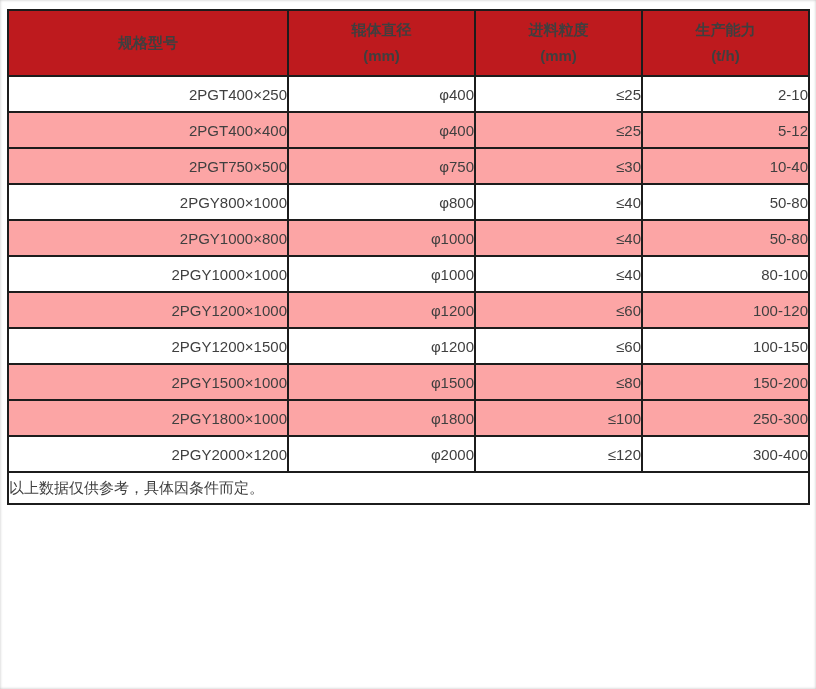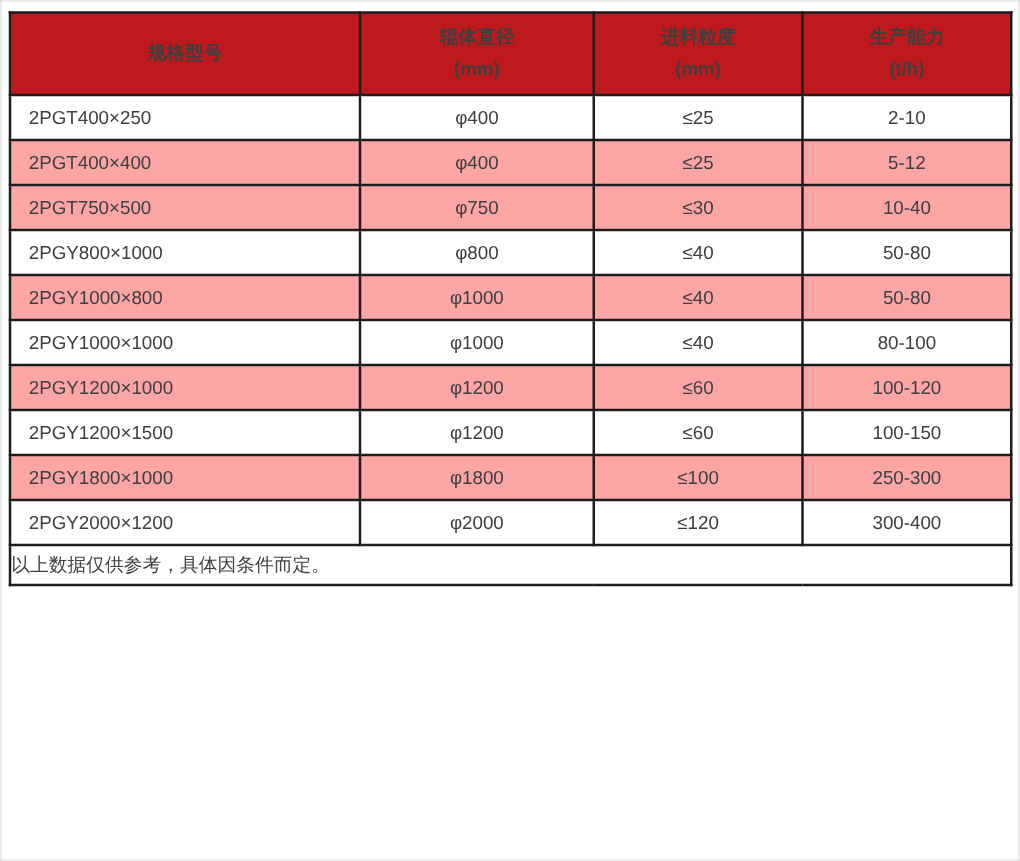--- a/index.html
+++ b/index.html
@@ -31,25 +31,25 @@
     color: #ffffff;
     font-weight: bold;
     height: 66px;
     text-align: center;
     vertical-align: middle;
     line-height: 26px;
   }
   tbody td {
     height: 36px;
     background: #ffffff;
-    text-align: center;
+    text-align: right;
     vertical-align: middle;
   }
   tbody td.cell-model {
-    text-align: left;
+    text-align: right;
     padding-left: 14px;
   }
   tbody tr.striped td {
     background: #fca5a5;
   }
   tfoot td {
     height: 32px;
     text-align: left;
     vertical-align: middle;
     background: #ffffff;
@@ -133,20 +133,26 @@
           <td>≤60</td>
           <td>100-120</td>
         </tr>
         <tr>
           <td class="cell-model">2PGY1200×1500</td>
           <td>φ1200</td>
           <td>≤60</td>
           <td>100-150</td>
         </tr>
         <tr class="striped">
+          <td class="cell-model">2PGY1500×1000</td>
+          <td>φ1500</td>
+          <td>≤80</td>
+          <td>150-200</td>
+        </tr>
+        <tr class="striped">
           <td class="cell-model">2PGY1800×1000</td>
           <td>φ1800</td>
           <td>≤100</td>
           <td>250-300</td>
         </tr>
         <tr>
           <td class="cell-model">2PGY2000×1200</td>
           <td>φ2000</td>
           <td>≤120</td>
           <td>300-400</td>

